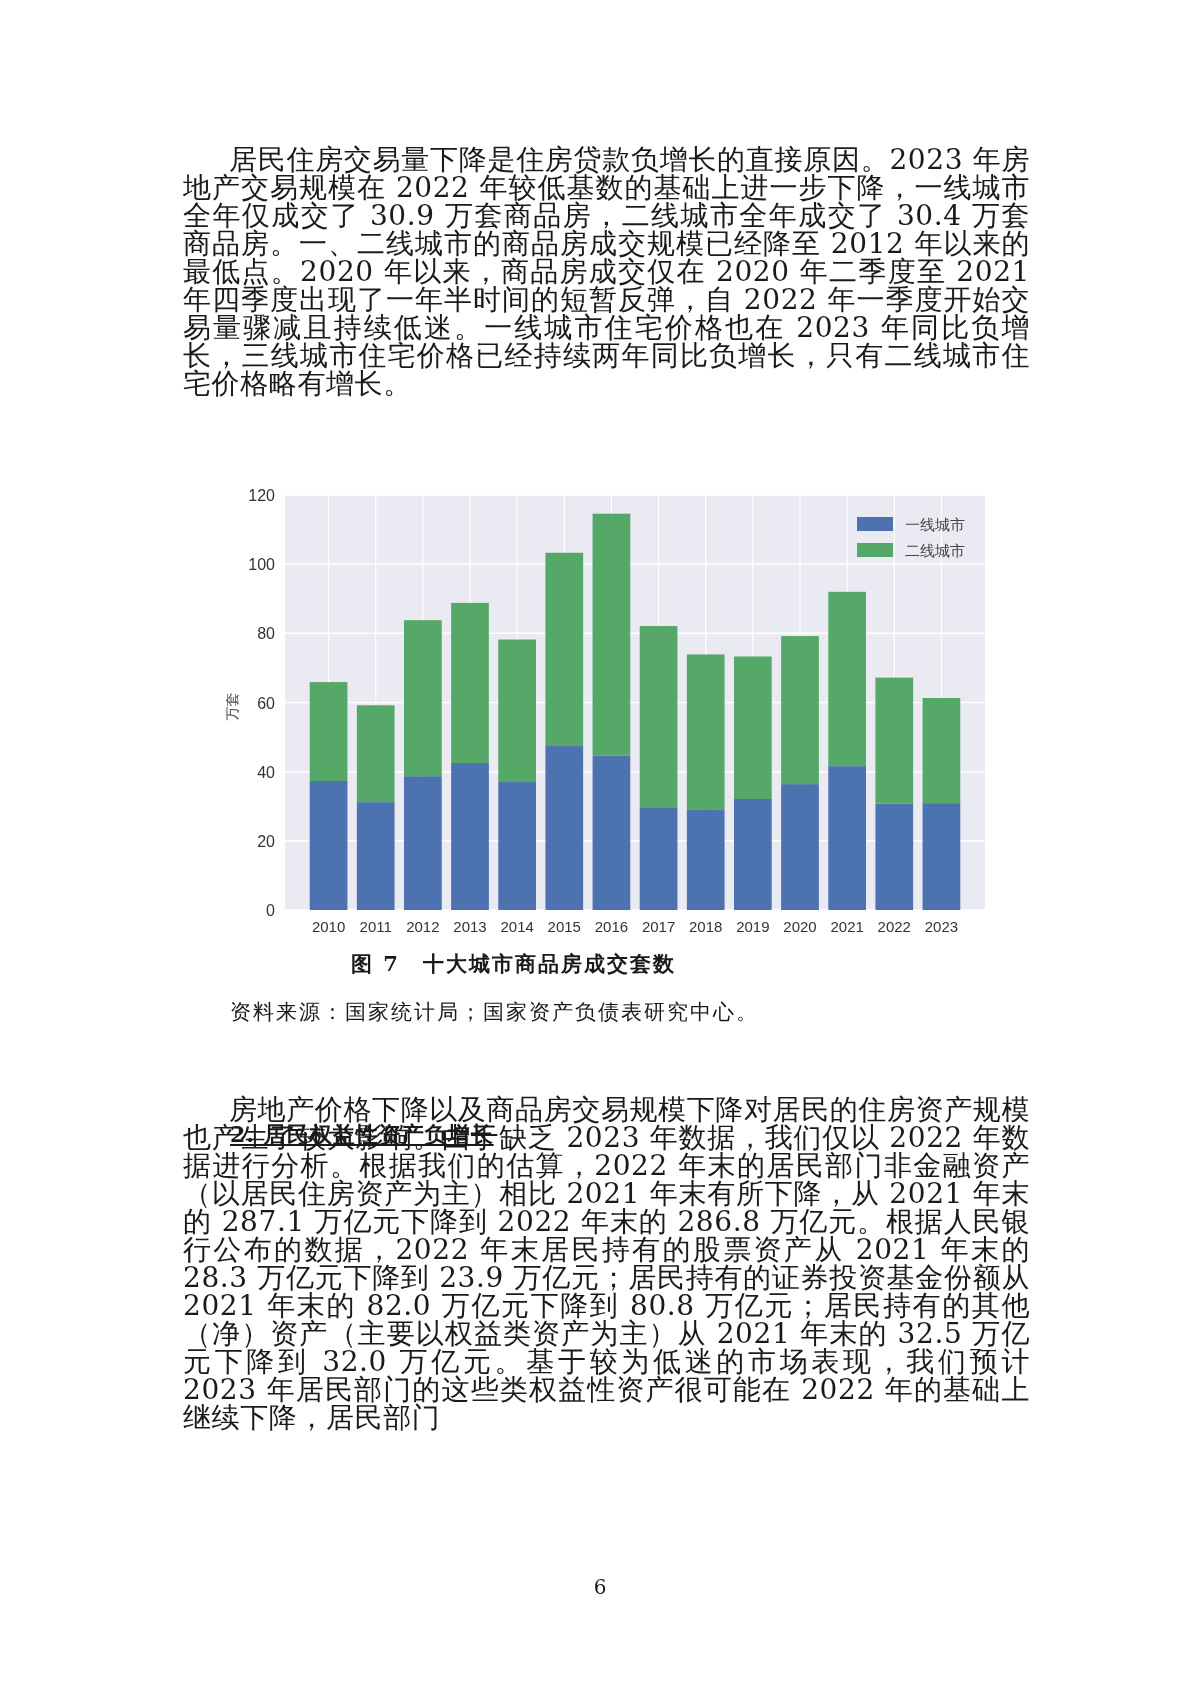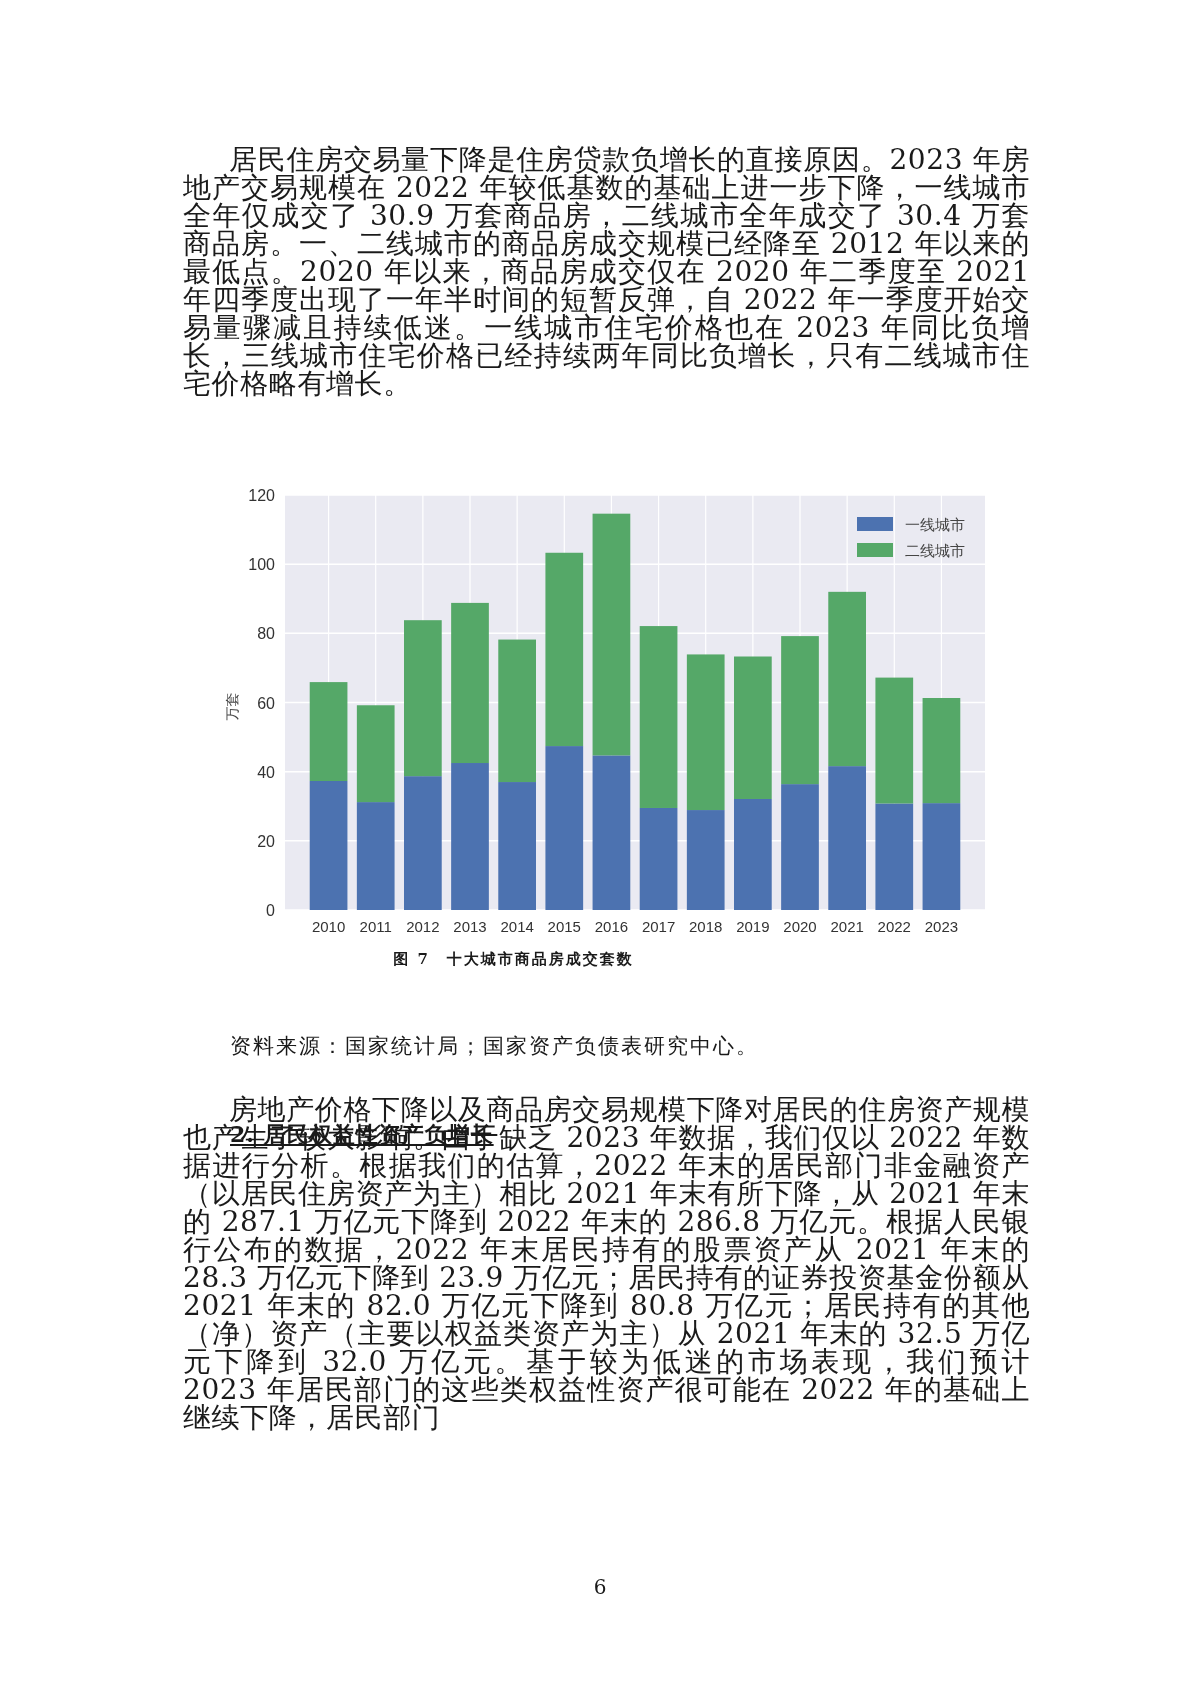--- a/index.html
+++ b/index.html
@@ -5,22 +5,22 @@
   html, body { margin: 0; padding: 0; background: #ffffff; }
   body { width: 1200px; height: 1698px; position: relative; overflow: hidden;
          font-family: "DejaVu Serif", "Liberation Serif", serif; color: #1a1a1a; }
   .page { position: absolute; left: 0; top: 0; width: 1200px; height: 1698px; }
   .para { position: absolute; left: 183px; width: 847px; font-size: 28px;
           line-height: 28px; text-align: justify; text-indent: 46px; margin: 0; letter-spacing: 0.6px; }
   #para1 { top: 146px; }
   #para2 { top: 1096px; }
   .chart { position: absolute; left: 215px; top: 482px; width: 790px; height: 470px; }
   .caption { position: absolute; top: 950px; left: 0; width: 1027px; text-align: center;
-             font-size: 15px; font-weight: bold; letter-spacing: 2px; }
-  .source { position: absolute; top: 998px; left: 230px; font-size: 21px; letter-spacing: 2px; margin-top: 34px; }
+             font-size: 21px; font-weight: bold; letter-spacing: 2px; }
+  .source { position: absolute; top: 998px; left: 230px; font-size: 21px; letter-spacing: 2px; }
   .heading { position: absolute; top: 1120px; left: 230px; font-size: 22px; font-weight: bold; letter-spacing: 1px; text-decoration: underline; }
   .pagenum { position: absolute; top: 1575px; left: 0; width: 1200px; text-align: center; font-size: 20px; }
   svg text { font-family: "Liberation Sans", "DejaVu Sans", sans-serif; }
 </style>
 </head>
 <body>
 
 <div class="page">
 
   <p class="para" id="para1">居民住房交易量下降是住房贷款负增长的直接原因。2023 年房地产交易规模在 2022 年较低基数的基础上进一步下降，一线城市全年仅成交了 30.9 万套商品房，二线城市全年成交了 30.4 万套商品房。一、二线城市的商品房成交规模已经降至 2012 年以来的最低点。2020 年以来，商品房成交仅在 2020 年二季度至 2021 年四季度出现了一年半时间的短暂反弹，自 2022 年一季度开始交易量骤减且持续低迷。一线城市住宅价格也在 2023 年同比负增长，三线城市住宅价格已经持续两年同比负增长，只有二线城市住宅价格略有增长。</p>

